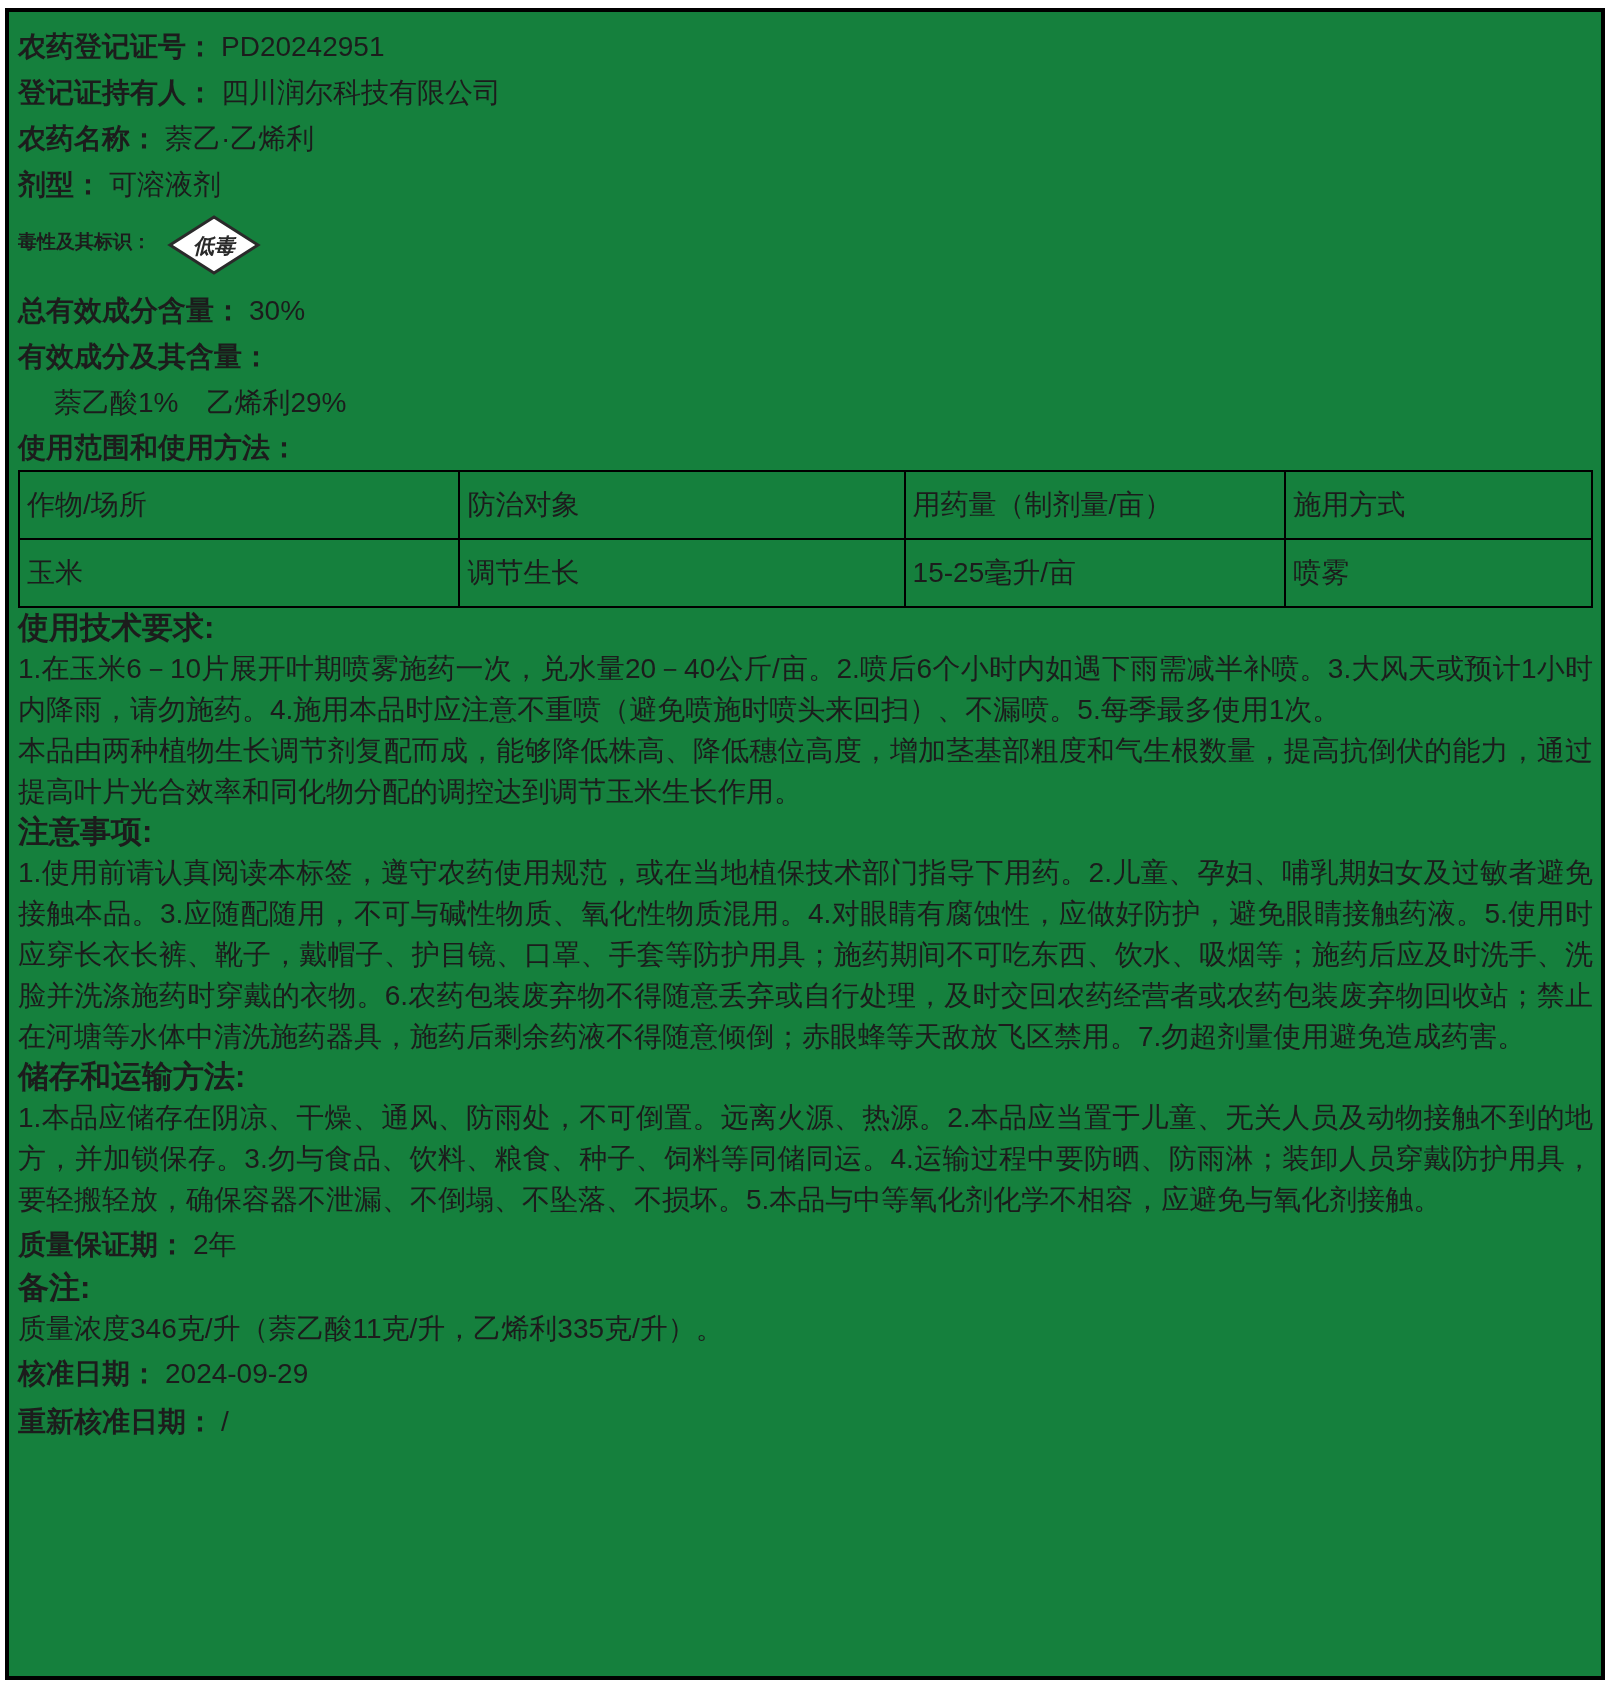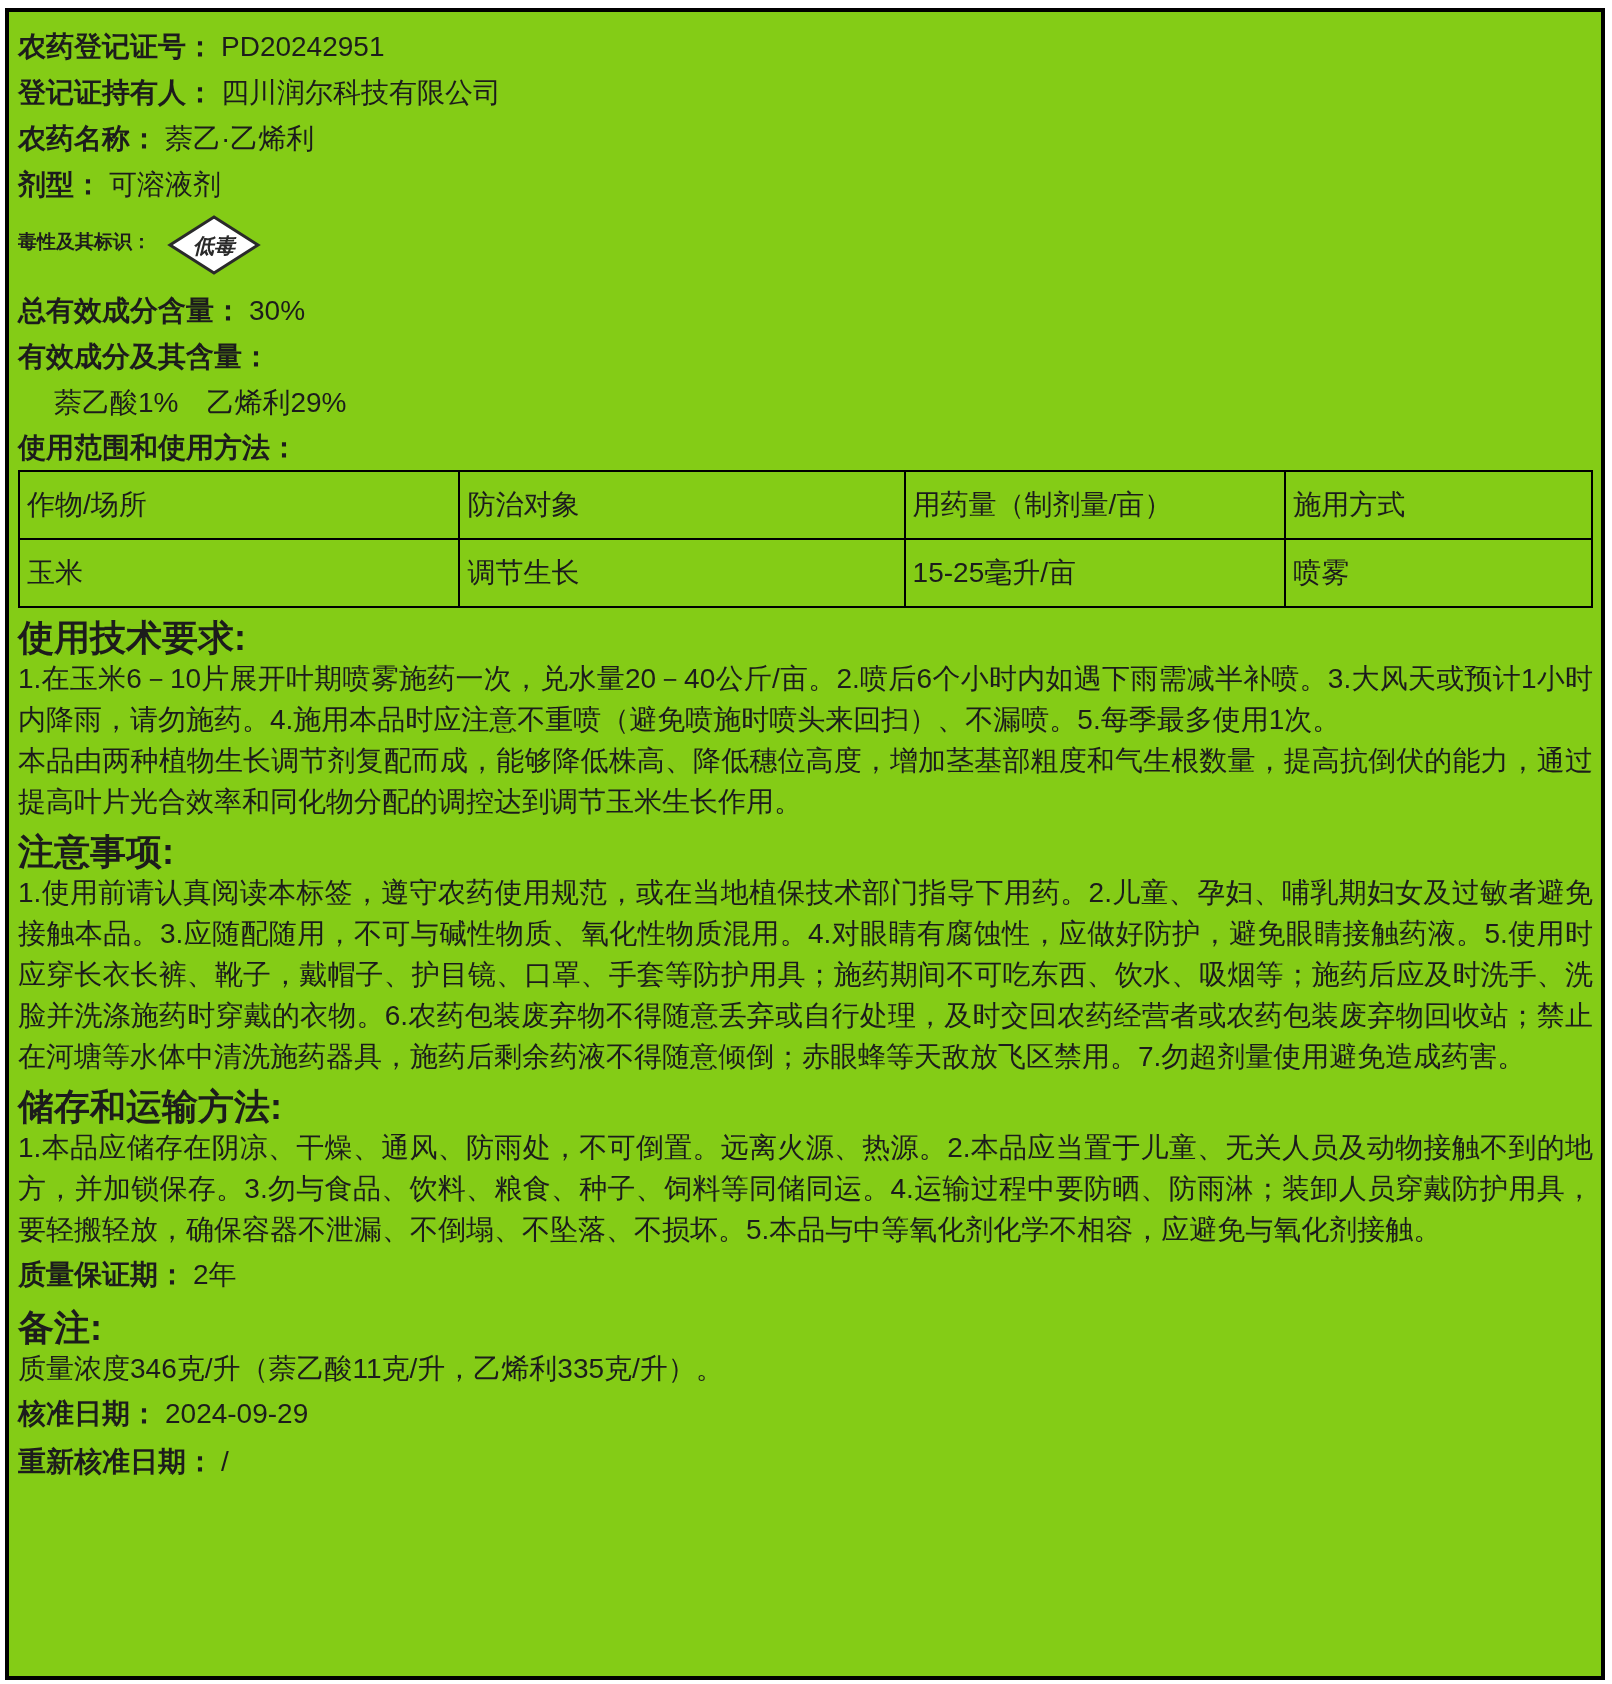--- a/index.html
+++ b/index.html
@@ -14,21 +14,21 @@
   }
   .page {
     position: absolute;
     left: 5px;
     top: 8px;
     right: 7px;
     bottom: 4px;
     border: 4px solid #000000;
     padding: 12px 8px 0 9px;
     overflow: hidden;
-    background: #84cc16;
+    background: #15803d;
   }
   .field {
     font-size: 28px;
     line-height: 46px;
     white-space: nowrap;
   }
   .lbl { font-weight: bold; }
   .val { margin-left: 7px; font-weight: normal; }
 
   .tox-row {
@@ -64,23 +64,22 @@
     padding: 12px 7px;
     vertical-align: middle;
     text-align: left;
     font-weight: normal;
     white-space: nowrap;
     overflow: hidden;
   }
 
   .section-title {
     font-weight: bold;
-    font-size: 36px;
+    font-size: 31px;
     line-height: 40px;
-    margin-top: 10px;
   }
   .section-body {
     font-size: 28px;
     line-height: 41px;
     text-align: justify;
   }
 
   .footer-field { margin-top: 2px; }
 </style>
 </head>

